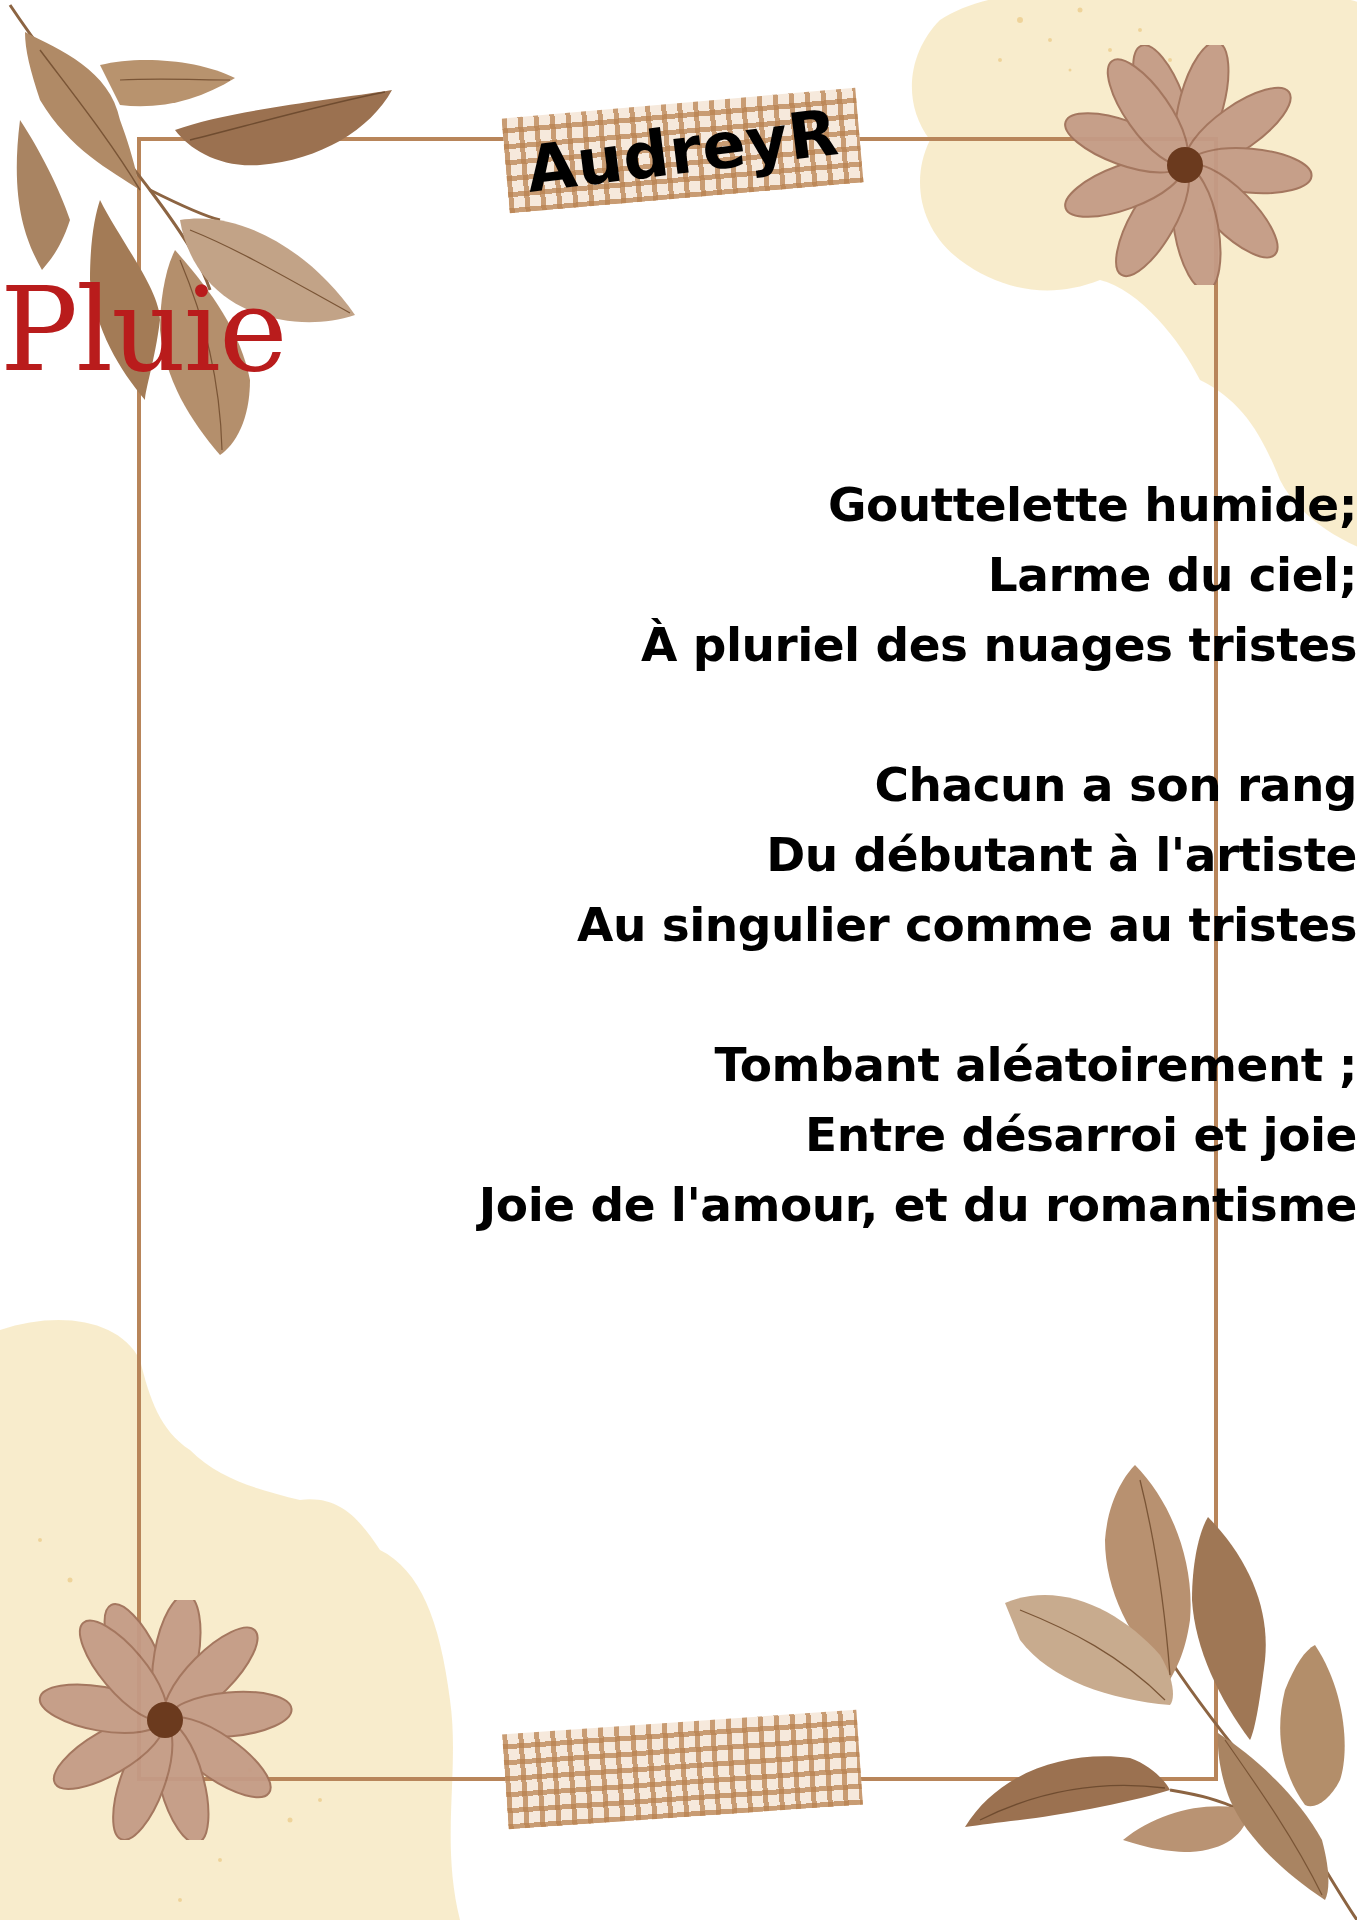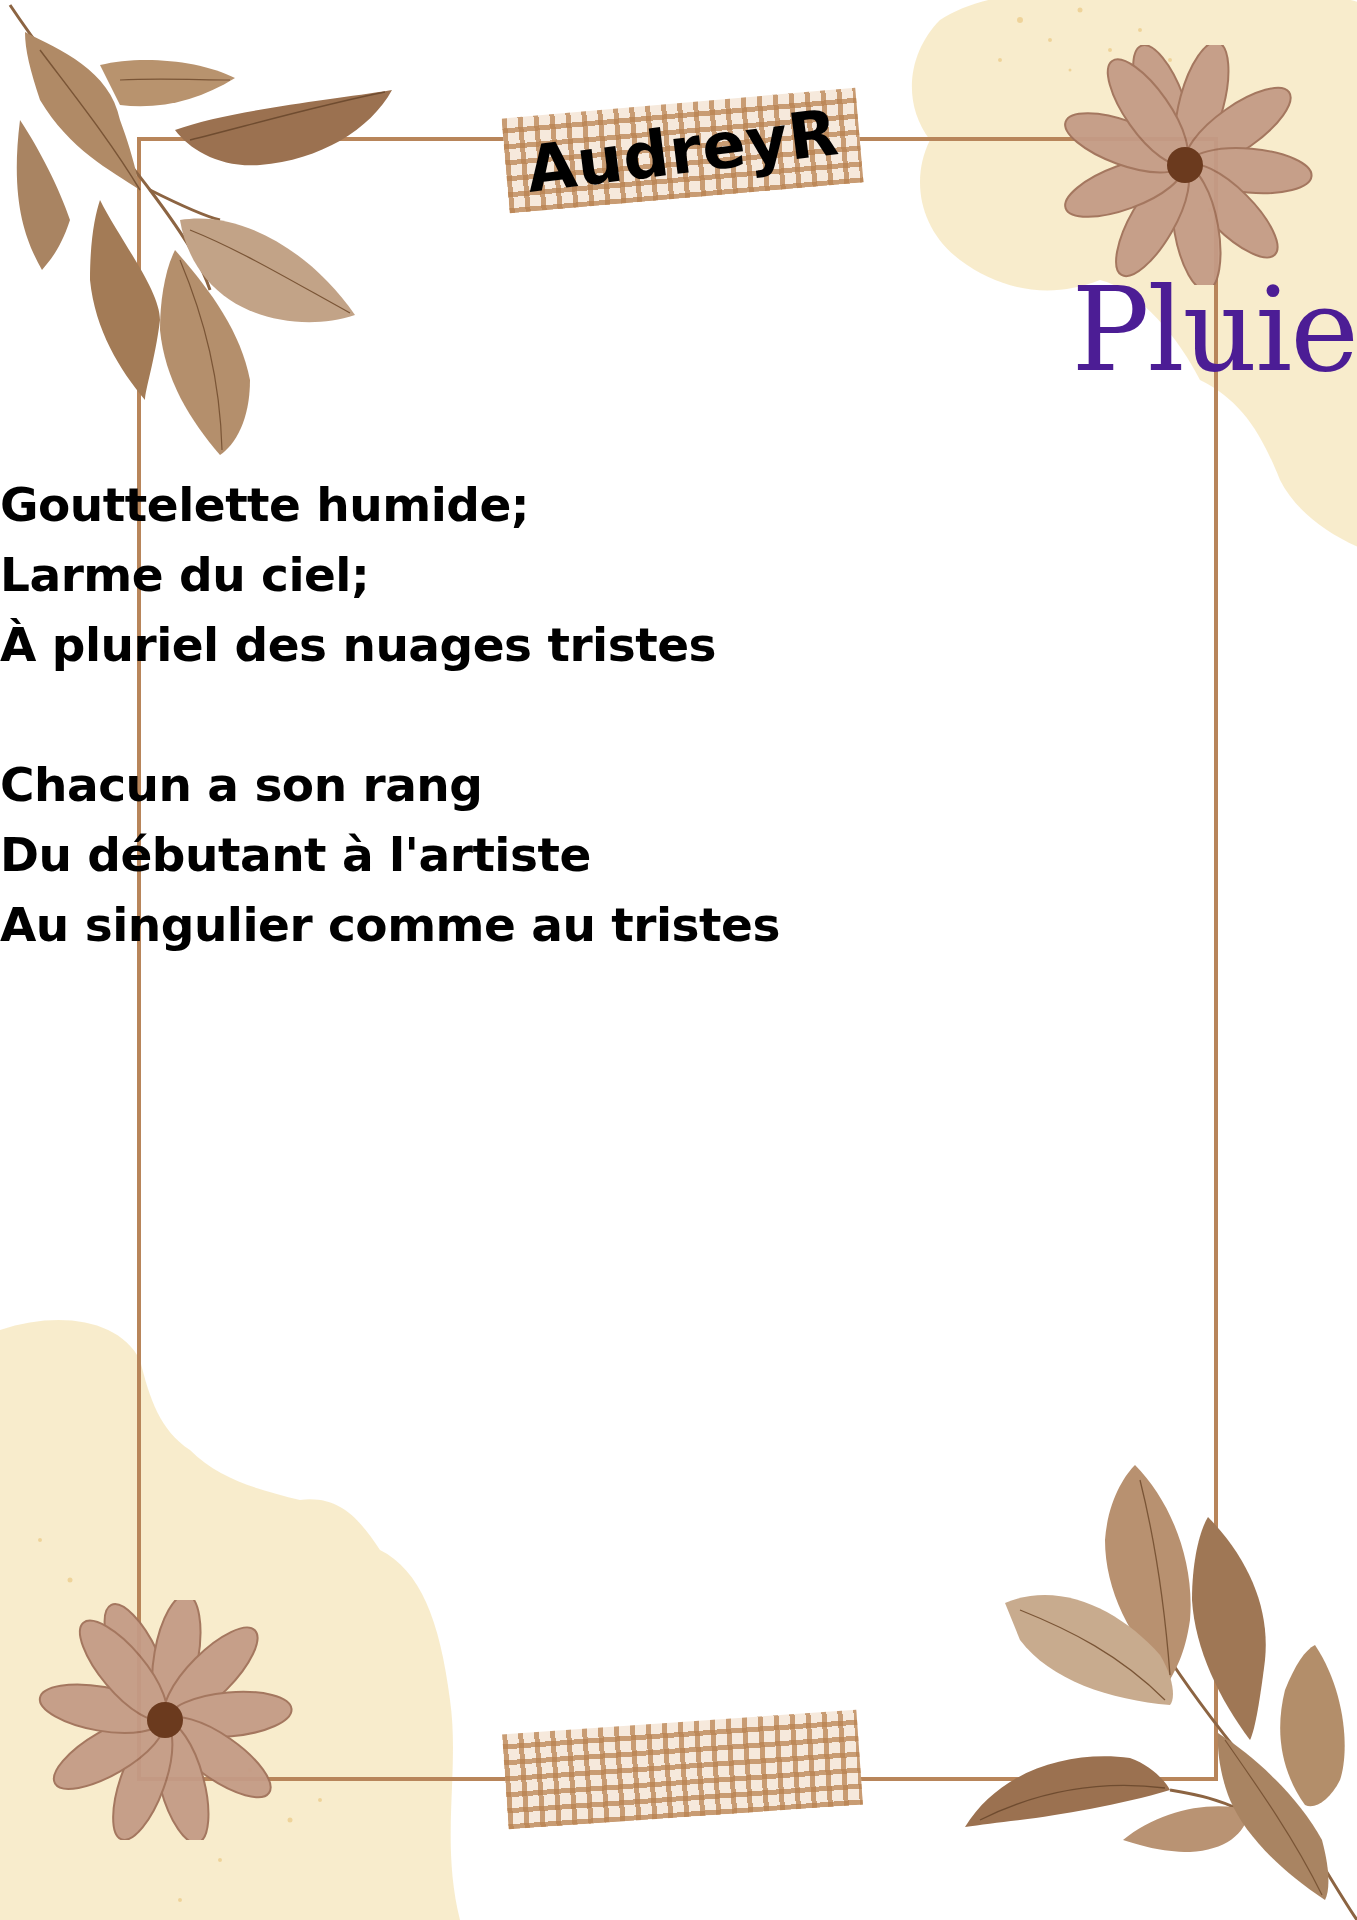--- a/index.html
+++ b/index.html
@@ -11,23 +11,23 @@
   .tape { position:absolute; background-color:#f6e9dc;
     background-image:
       repeating-linear-gradient(90deg, rgba(185,130,80,0.75) 0 5px, transparent 5px 16px),
       repeating-linear-gradient(0deg, rgba(185,130,80,0.75) 0 5px, transparent 5px 16px);
   }
   .tape-top { left:505px; top:103px; width:355px; height:95px; transform:rotate(-5deg); }
   .tape-bottom { left:505px; top:1722px; width:355px; height:95px; transform:rotate(-4deg); }
   .author { position:absolute; left:505px; top:103px; width:355px; height:95px; transform:rotate(-7deg);
     display:flex; align-items:center; justify-content:center;
     font-family:"DejaVu Sans", sans-serif; font-weight:bold; font-size:64px; color:#000; letter-spacing:1px; }
-  .title { position:absolute; left:0; width:1357px; top:262px; text-align:right;
-    font-family:"DejaVu Serif", serif; font-size:116px; color:#4c1d95; letter-spacing:-2px; }
-  .poem { position:absolute; left:0; width:1357px; top:470px; text-align:left; }
+  .title { position:absolute; left:0; width:1357px; top:262px; text-align:left;
+    font-family:"DejaVu Serif", serif; font-size:116px; color:#b91c1c; letter-spacing:-2px; }
+  .poem { position:absolute; left:0; width:1357px; top:470px; text-align:right; }
   .stanza { margin-bottom:70px; }
   .line { font-family:"DejaVu Sans", sans-serif; font-weight:bold; font-size:47px; line-height:70px; color:#000; letter-spacing:-0.5px; }
 </style>
 </head>
 <body>
 
 <svg class="abs wash-tr" viewBox="0 0 520 600">
   <path d="M60,60 C120,20 240,30 300,40 C380,20 470,30 520,60 L520,600 C470,590 420,560 400,520 C380,470 360,440 320,420 C300,380 260,330 220,320 C170,340 120,330 80,300 C40,270 30,220 50,180 C20,140 30,90 60,60 Z" fill="#f8ebc9" opacity="0.95"></path>
   <g fill="#e9c47a" opacity="0.6">
     <circle cx="140" cy="60" r="3"></circle>
@@ -132,13 +132,18 @@
   <div class="stanza">
     <div class="line">Gouttelette humide;</div>
     <div class="line">Larme du ciel;</div>
     <div class="line">À pluriel des nuages tristes</div>
   </div>
   <div class="stanza">
     <div class="line">Chacun a son rang</div>
     <div class="line">Du débutant à l'artiste</div>
     <div class="line">Au singulier comme au tristes</div>
   </div>
+  <div class="stanza">
+    <div class="line">Tombant aléatoirement ;</div>
+    <div class="line">Entre désarroi et joie</div>
+    <div class="line">Joie de l'amour, et du romantisme</div>
+  </div>
 </div>
 
 </body></html>

